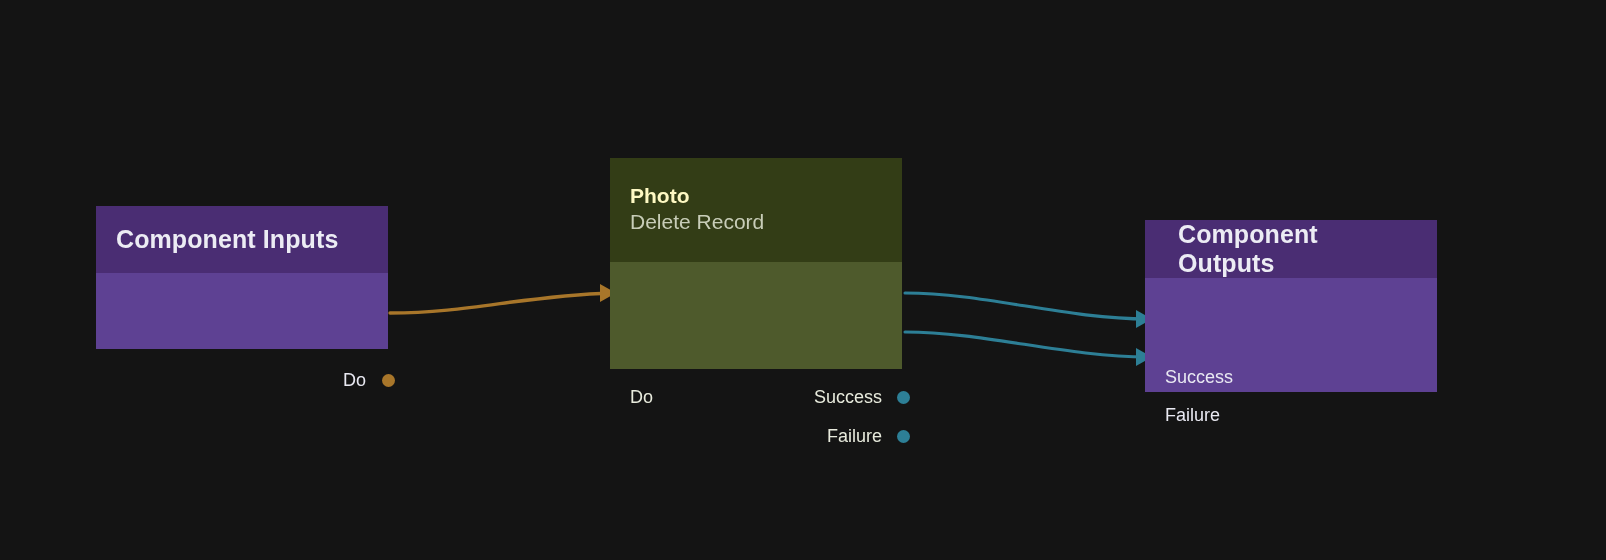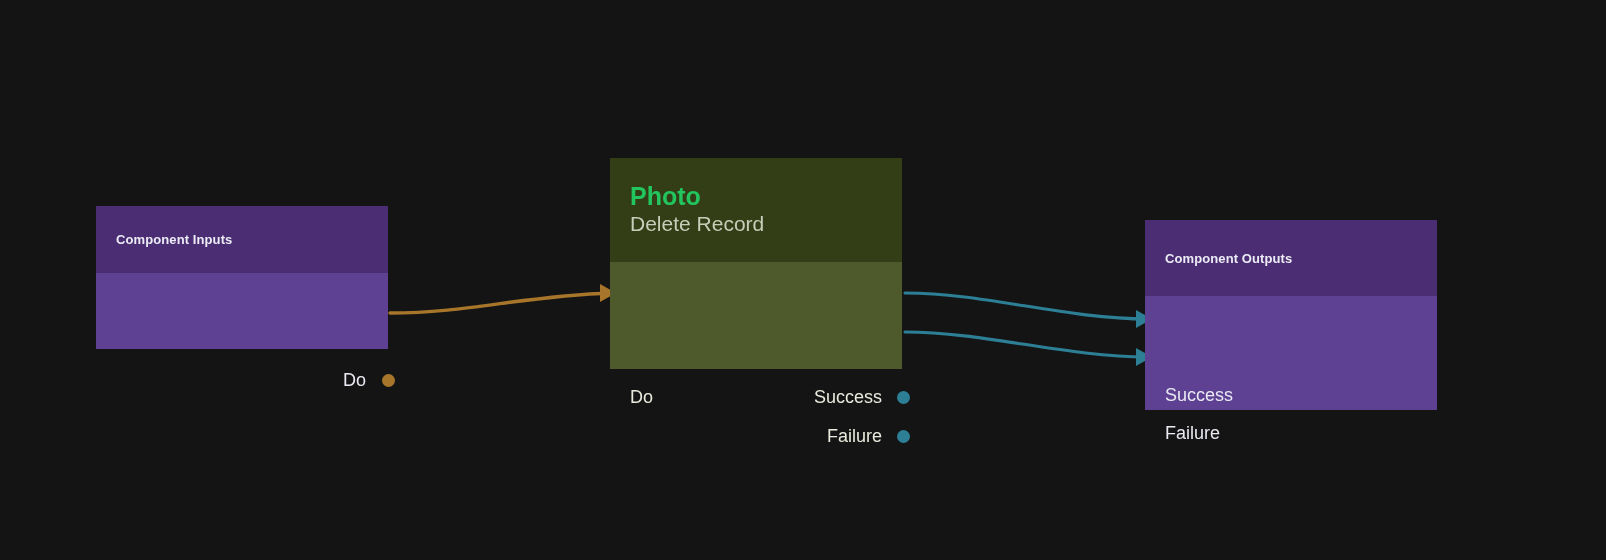--- a/index.html
+++ b/index.html
@@ -43,36 +43,36 @@
     position: relative;
   }
   
   .node-io .node-header {
     background: #4a2d73;
   }
   .node-io .node-body {
     background: #5e4193;
   }
   .node-io .node-title {
-    font-size: 13px;
+    font-size: 25px;
     font-weight: bold;
     color: #ececf4;
     letter-spacing: 0.1px;
   }
   
   .node-action .node-header {
     background: #333d16;
   }
   .node-action .node-body {
     background: #4e5a2c;
   }
   .node-action .node-title {
-    font-size: 25px;
+    font-size: 21px;
     font-weight: bold;
-    color: #22c55e;
+    color: #fef9c3;
     line-height: 1.18;
   }
   .node-action .node-subtitle {
     font-size: 21px;
     font-weight: normal;
     color: #c8cdb8;
     line-height: 1.28;
   }
   .port-row {
     position: absolute;
@@ -158,21 +158,21 @@
       </div>
       <span class="port-dot data" style="left:286.5px; top:128.5px;"></span>
       <div class="port-row out" style="top:163px; right:20px;">
         <span class="port-label">Failure</span>
       </div>
       <span class="port-dot data" style="left:286.5px; top:167.5px;"></span>
     </div>
   </div>
 
   <div class="node node-io" style="left:1145px; top:220px; width:292px; height:172px;">
-    <div class="node-header" style="height:76px; padding:0 20px;">
+    <div class="node-header" style="height:58px; padding:0 33px;">
       <div class="node-title">Component Outputs</div>
     </div>
     <div class="node-body" style="height:114px;">
       <div class="port-row in" style="top:88px; left:20px;">
         <span class="port-label">Success</span>
       </div>
       <div class="port-row in" style="top:126px; left:20px;">
         <span class="port-label">Failure</span>
       </div>
     </div>

